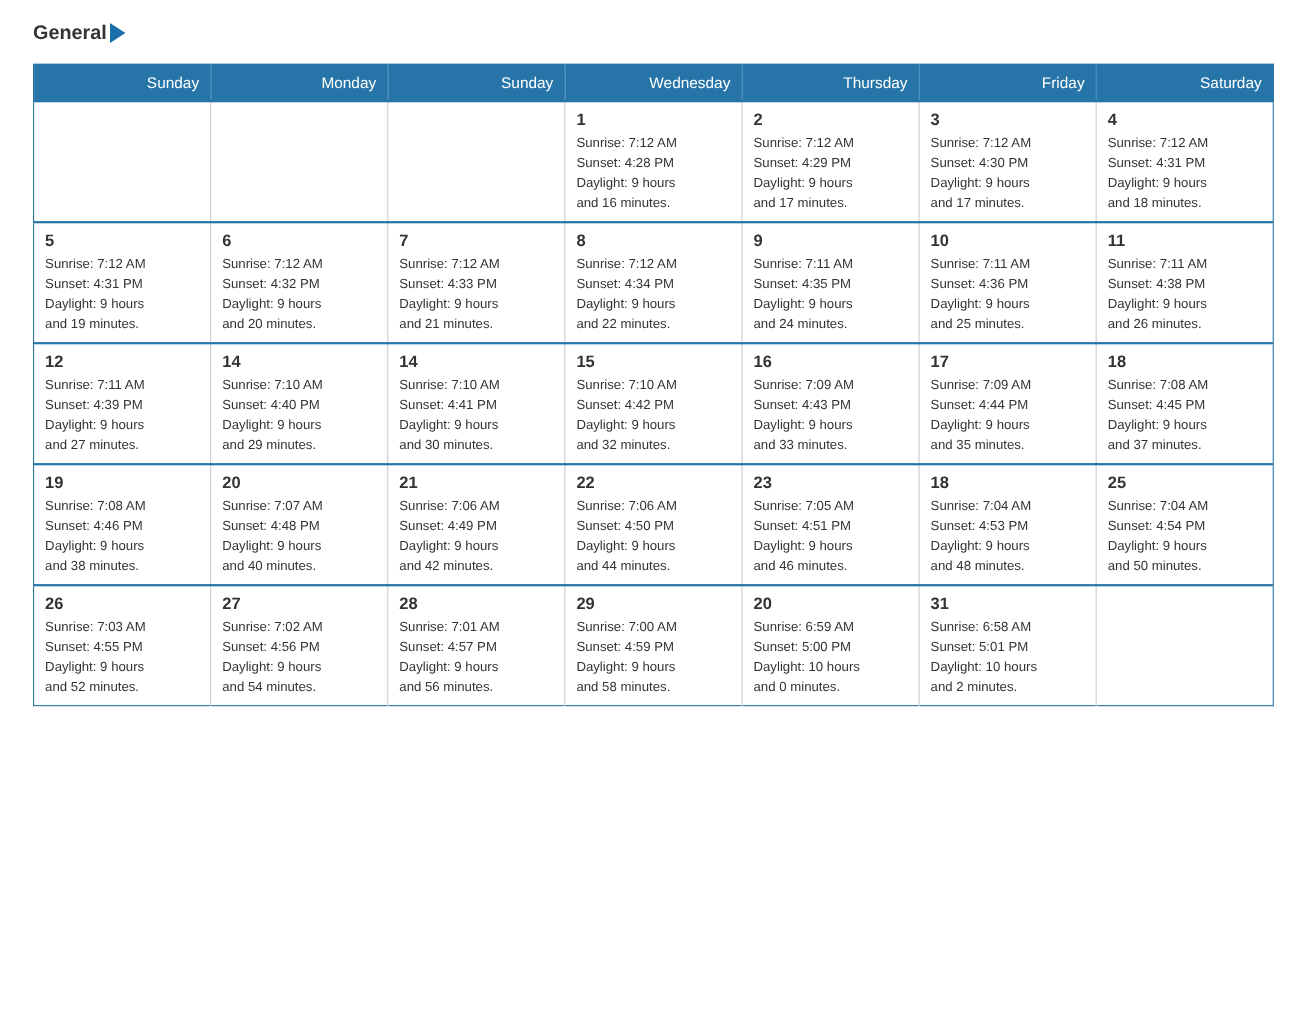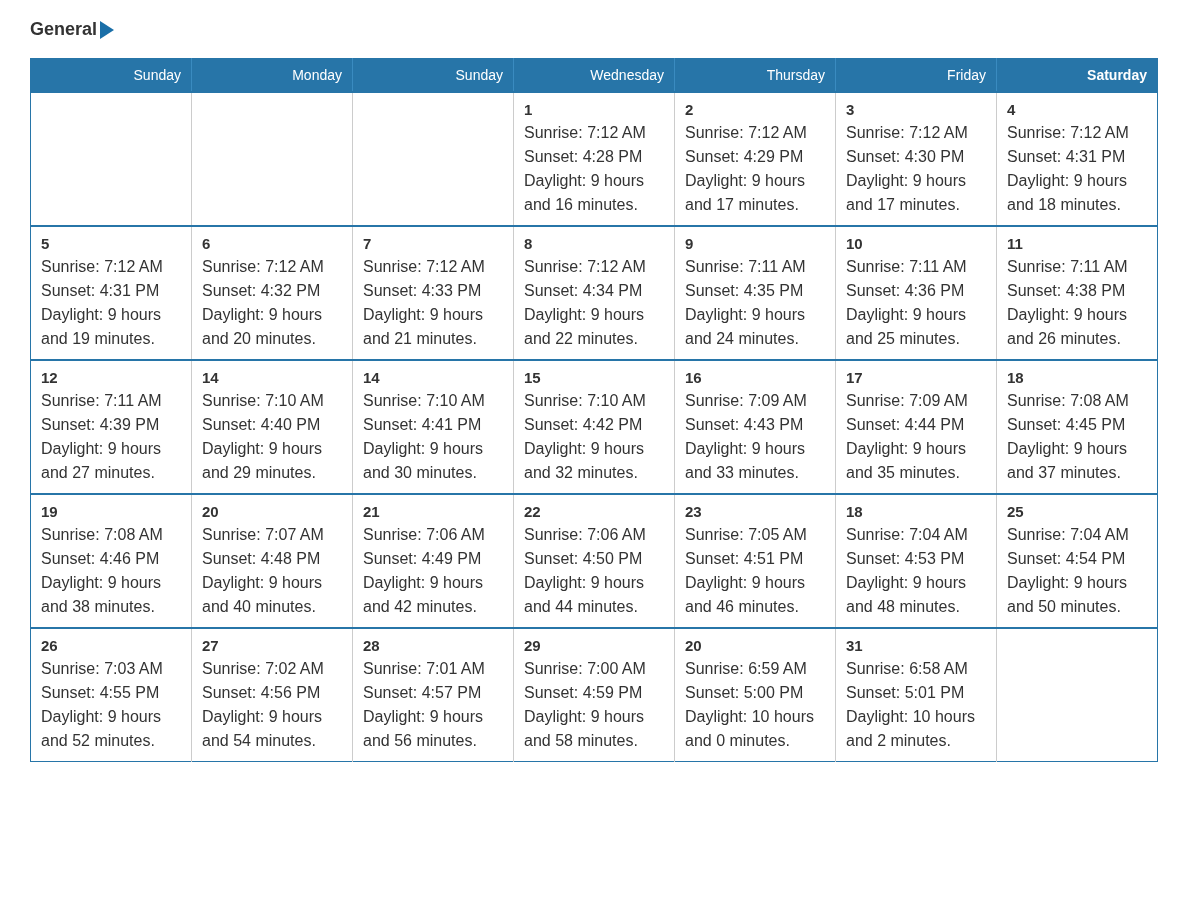--- a/index.html
+++ b/index.html
@@ -59,21 +59,20 @@
     .calendar thead th {
       color: #fff;
       font-size: 14px;
       font-weight: normal;
       padding: 8px 10px;
       text-align: right;
       border-right: 1px solid #3a8bc0;
     }
     .calendar thead th:last-child {
       border-right: none;
-      font-weight: bold;
     }
     .calendar tbody tr {
       border-top: 2px solid #2775a8;
     }
     .calendar tbody td {
       vertical-align: top;
       padding: 8px 10px;
       font-size: 12px;
       color: #333;
       border-right: 1px solid #ccc;
@@ -83,21 +82,21 @@
     .calendar tbody td:last-child {
       border-right: none;
     }
     .day-number {
       font-size: 15px;
       font-weight: bold;
       color: #333;
       margin-bottom: 3px;
     }
     .day-info {
-      font-size: 16px;
+      font-size: 12px;
       line-height: 1.5;
       color: #333;
     }
     .empty-cell {
       background: #fff;
     }
   </style>
 </head>
 <body>
 

